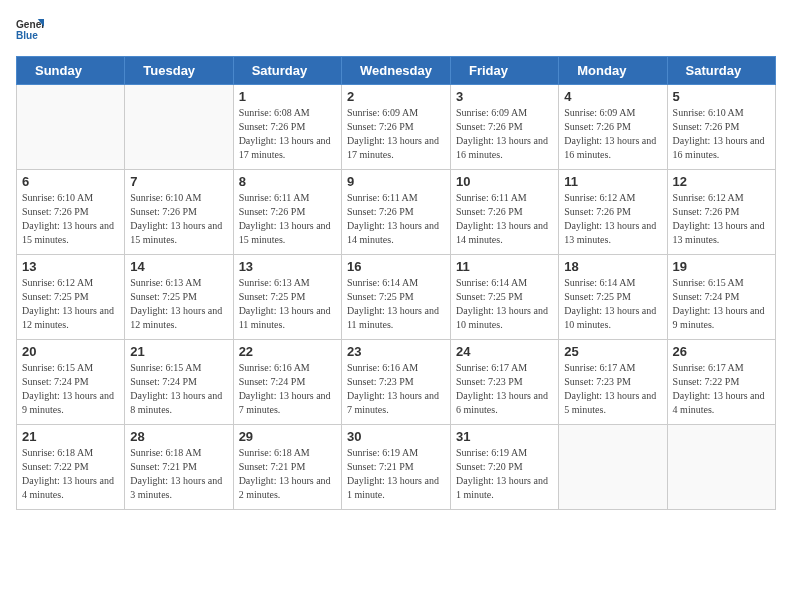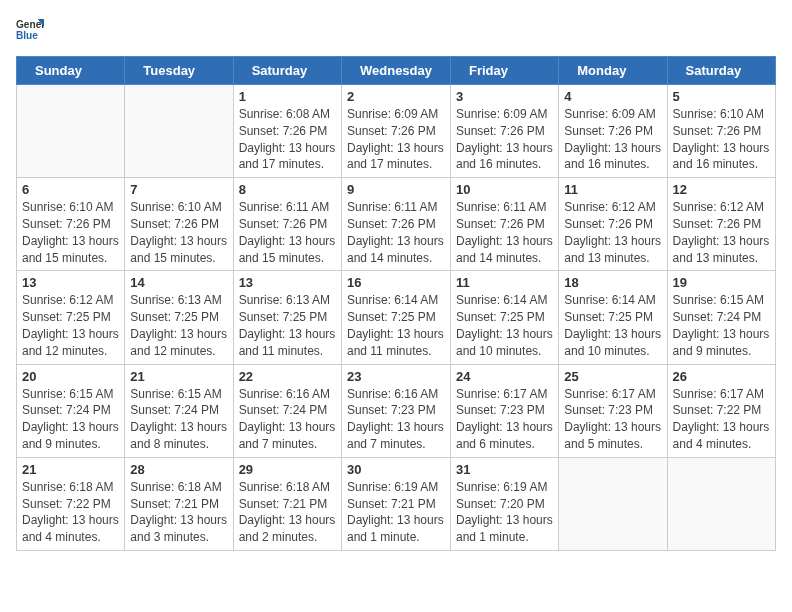--- a/index.html
+++ b/index.html
@@ -66,23 +66,24 @@
     .calendar td.empty {
       background: #f9f9f9;
     }
     .day-number {
       font-size: 13px;
       font-weight: bold;
       display: block;
       margin-bottom: 2px;
     }
     .day-info {
-      font-size: 12px;
+      font-size: 10px;
       color: #444;
       line-height: 1.4;
+      font-family: Liberation Serif, serif;
     }
     tr.week-row td {
       height: 85px;
     }
   </style>
 </head>
 <body>
 
 <div class="header-area">
   <div class="logo">

